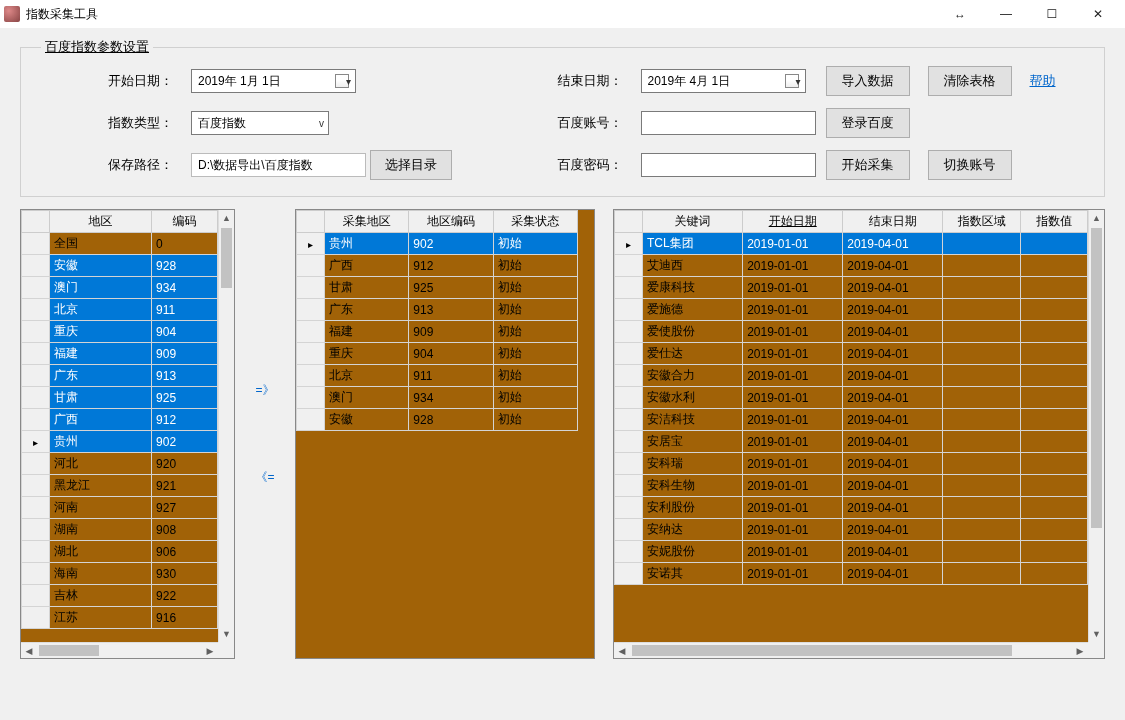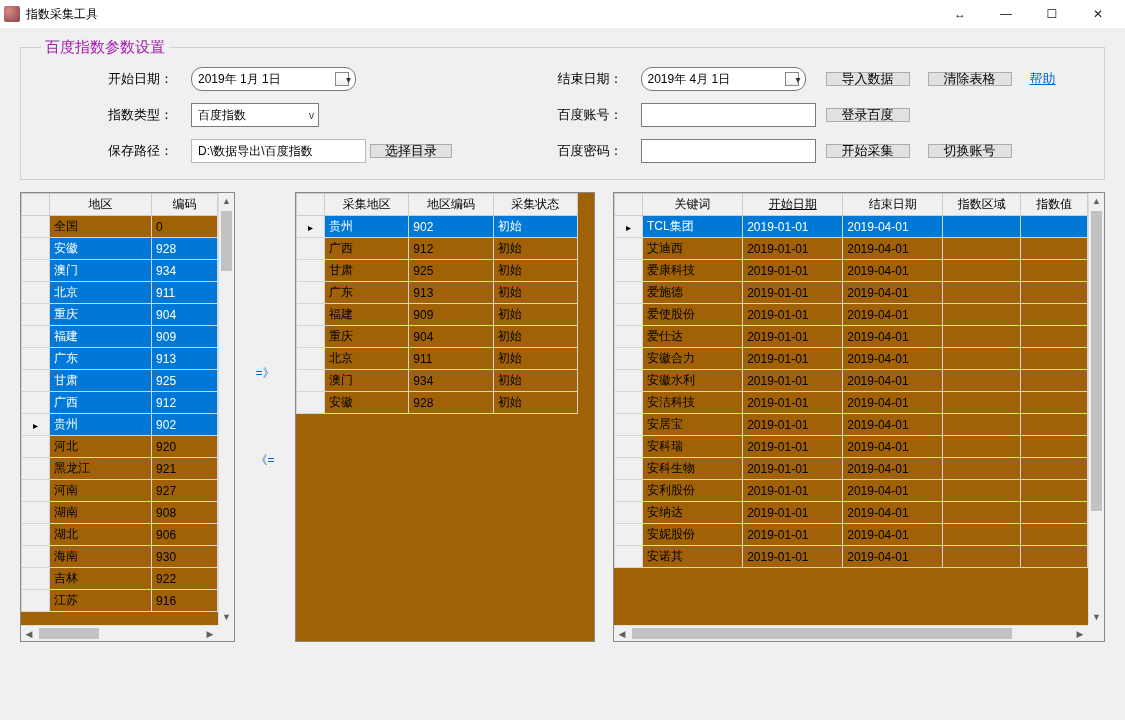--- a/index.html
+++ b/index.html
@@ -6,34 +6,34 @@
 body { background: #f0f0f0; width: 1125px; height: 720px; overflow: hidden; }
 .titlebar { height: 28px; background: #fff; display: flex; align-items: center; padding: 0 4px; }
 .titlebar .icon { width: 16px; height: 16px; margin-right: 6px; background: radial-gradient(circle at 30% 30%, #d88, #844); border-radius: 2px; }
 .titlebar .title { flex: 0 0 auto; }
 .titlebar .spacer { flex: 1; }
 .titlebar .winbtn { width: 46px; height: 28px; display: flex; align-items: center; justify-content: center; color: #222; }
 
 .content { padding: 10px 20px 0 20px; }
 
 fieldset.params { border: 1px solid #d0d0d0; padding: 10px 20px 16px 20px; position: relative; }
-fieldset.params legend { padding: 0 4px; color: #a21caf; font-size: 15px;}
+fieldset.params legend { padding: 0 4px; color: #000000; font-size: 13px; text-decoration: underline;}
 
 .param-grid { display: grid; grid-template-columns: 140px 175px auto 140px 175px auto; row-gap: 12px; column-gap: 10px; align-items: center; }
 .lbl { text-align: right; padding-right: 8px; font-size: 13px; }
 .datepick, .combo, .txt { height: 24px; border: 1px solid #7a7a7a; background: #fff; display: flex; align-items: center; padding: 0 6px; position: relative; }
-.combo { width: 128px; }
-.datepick { width: 165px; border-radius: 11px; }
+.combo { width: 138px; }
+.datepick { width: 165px; }
 .txt { width: 175px; }
 .datepick .dpicon { position: absolute; right: 6px; top: 4px; width: 14px; height: 14px; border: 1px solid #888; background: linear-gradient(#fff 40%, #eee); }
 .datepick .dpicon::before { content: "▾"; position: absolute; right: -16px; top: -2px; font-size: 10px; color: #555; display:none;}
 .datepick .dd { position:absolute; right:4px; font-size:10px; color:#333;}
 .combo .dd { position:absolute; right:4px; font-size:10px; color:#333;}
 .pathbox { height: 24px; border: 1px solid #bbb; background: #fff; padding: 0 6px; display: flex; align-items: center; width: 175px; white-space: nowrap; overflow: hidden;}
-.btn { height: 14px; min-width: 84px; border: 1px solid #adadad; background: #e1e1e1; display: inline-flex; align-items: center; justify-content: center; padding: 0 14px; cursor: default; font-size:13px;}
+.btn { height: 30px; min-width: 84px; border: 1px solid #adadad; background: #e1e1e1; display: inline-flex; align-items: center; justify-content: center; padding: 0 14px; cursor: default; font-size:13px;}
 .link { color: #0066cc; text-decoration: underline; font-size:13px;}
 .col-extra { display:flex; gap:18px; align-items:center; }
 
 .grids { display: flex; margin-top: 12px; gap: 0; align-items: flex-start; padding: 0 0 0 0;}
 .grid-wrap { border: 1px solid #888; background: #a16207; position: relative; }
 .grid-wrap.w1 { width: 215px; height: 450px; }
 .grid-wrap.w2 { width: 300px; height: 450px; margin-left: 0; }
 .grid-wrap.w3 { flex: 1; height: 450px; margin-left: 18px; }
 .transfer { width: 60px; height: 450px; display: flex; flex-direction: column; align-items: center; justify-content: center; gap: 70px; color: #0066cc; font-family: "SimSun"; font-size: 14px;}
 

